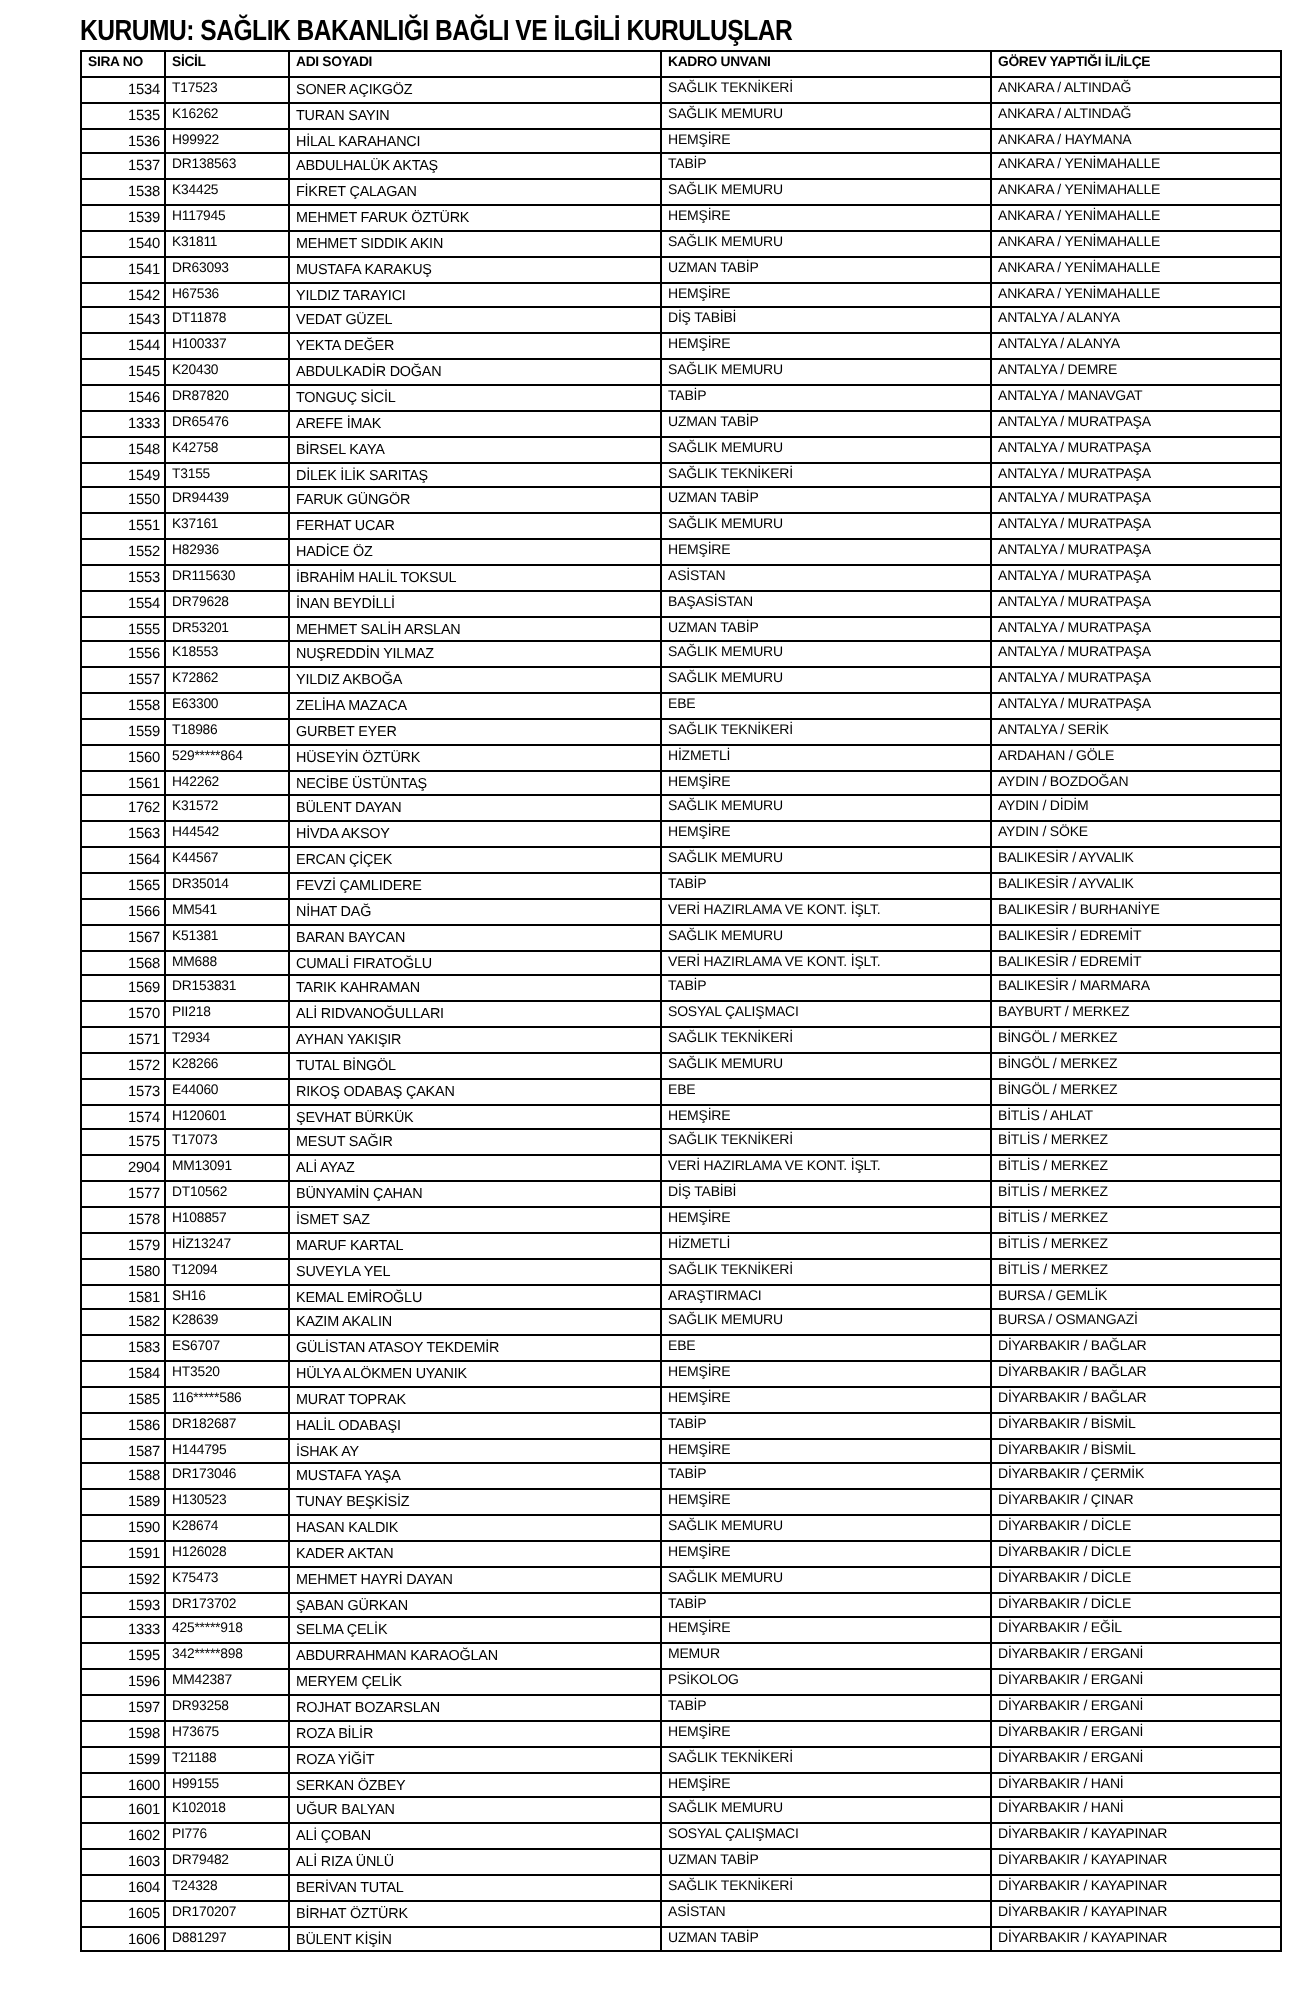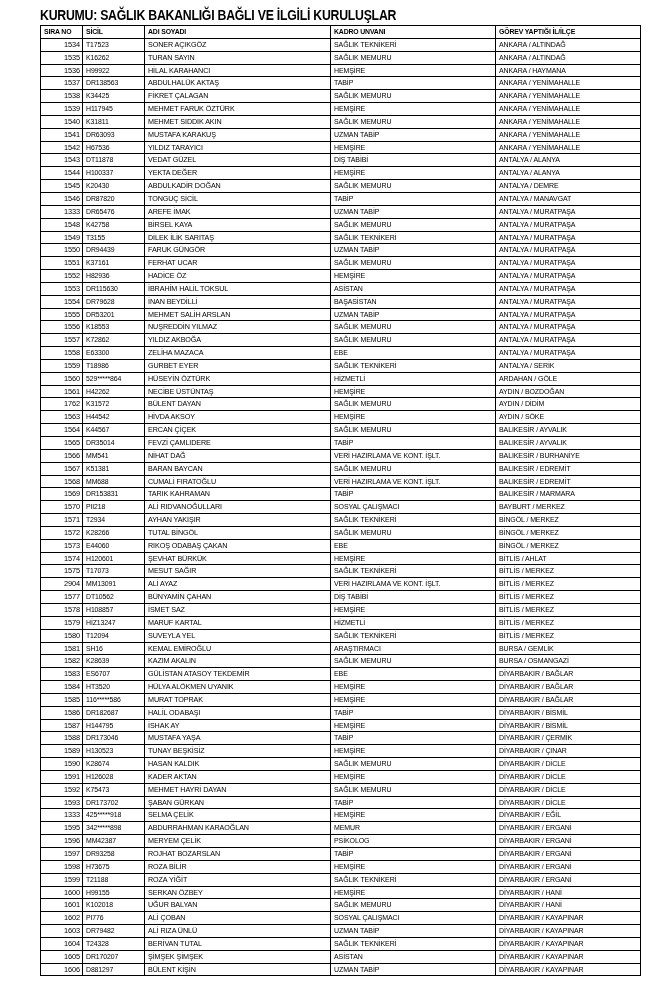--- a/index.html
+++ b/index.html
@@ -591,21 +591,21 @@
         <tr>
           <td class="cell-sira">1604</td>
           <td class="cell-sicil">T24328</td>
           <td class="cell-ad">BERİVAN TUTAL</td>
           <td class="cell-kadro">SAĞLIK TEKNİKERİ</td>
           <td class="cell-gorev">DİYARBAKIR / KAYAPINAR</td>
         </tr>
         <tr>
           <td class="cell-sira">1605</td>
           <td class="cell-sicil">DR170207</td>
-          <td class="cell-ad">ŞİMŞEK ŞİMŞEK</td>
+          <td class="cell-ad">BİRHAT ÖZTÜRK</td>
           <td class="cell-kadro">ASİSTAN</td>
           <td class="cell-gorev">DİYARBAKIR / KAYAPINAR</td>
         </tr>
         <tr>
           <td class="cell-sira">1606</td>
           <td class="cell-sicil">D881297</td>
           <td class="cell-ad">BÜLENT KİŞİN</td>
           <td class="cell-kadro">UZMAN TABİP</td>
           <td class="cell-gorev">DİYARBAKIR / KAYAPINAR</td>
         </tr>

